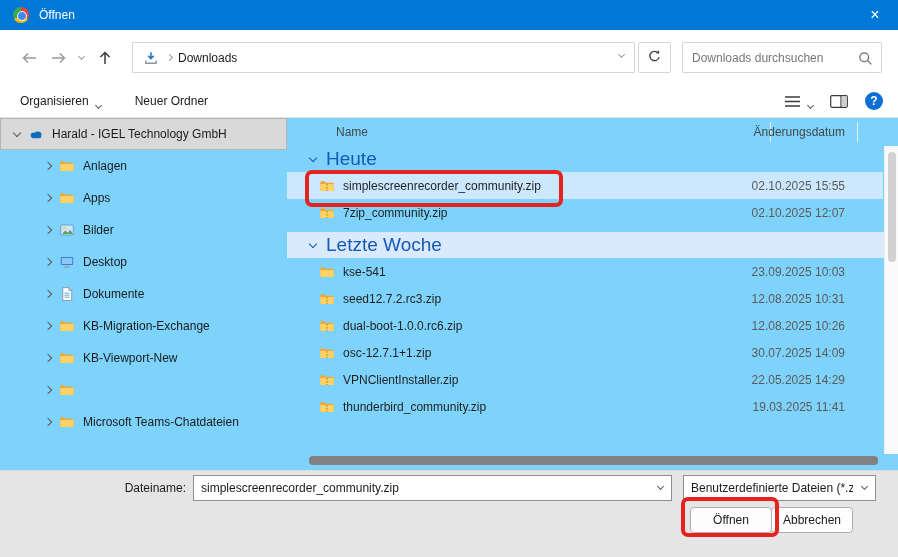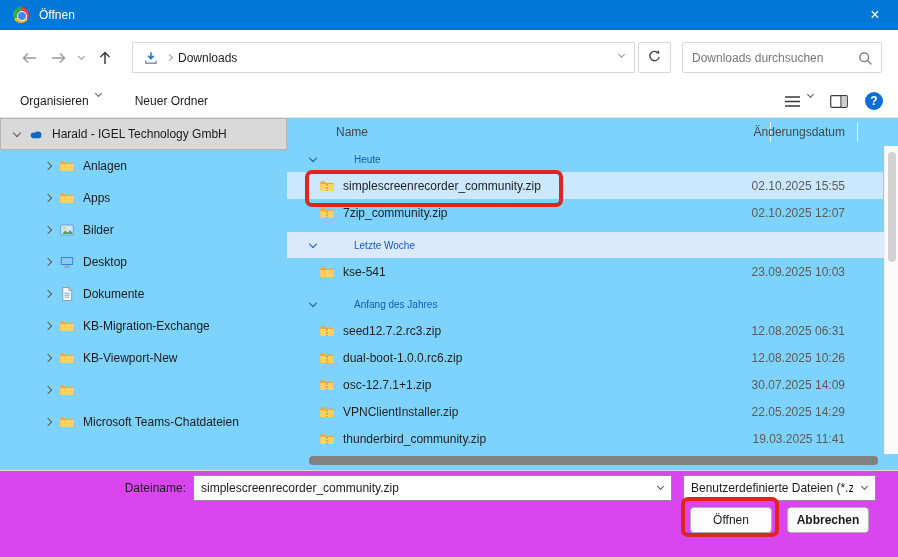--- a/index.html
+++ b/index.html
@@ -39,21 +39,21 @@
                background:#fff; display:flex; align-items:center; position:relative; }
   .searchbox input { border:0; outline:none; flex:1; margin-left:9px; margin-right:26px;
                      font:12px "Liberation Sans","DejaVu Sans",sans-serif; color:#15803d; }
   .searchbox input::placeholder { color:#767676; }
   .search-ic { position:absolute; right:8px; top:8px; }
 
   
   .toolbar { position:absolute; top:85px; left:0; right:0; height:33px; background:#fff;
              border-bottom:1px solid #e3e3e3; display:flex; align-items:center; }
   .tbtn { border:0; background:transparent; font:12px "Liberation Sans","DejaVu Sans",sans-serif;
-          color:#1b1b1b; display:flex; align-items:flex-start; gap:7px; cursor:pointer; }
+          color:#1b1b1b; display:flex; align-items:flex-end; gap:7px; cursor:pointer; }
   .tb-org { margin-left:20px; }
   .tb-new { margin-left:34px; }
   .tb-right { margin-left:auto; margin-right:15px; display:flex; align-items:center; gap:17px; }
   .helpbtn { width:18px; height:18px; border-radius:50%; background:#0b6fd7; color:#fff; border:0;
              font-size:12px; font-weight:bold; line-height:18px; text-align:center; cursor:pointer; }
 
   
   .chev { display:inline-block; width:6px; height:6px;
           border-right:1.5px solid #5a5a5a; border-bottom:1.5px solid #5a5a5a; }
   .chev.r { transform:rotate(-45deg); }
@@ -75,55 +75,55 @@
 
   .filearea { flex:1; position:relative; }
   .listheader { height:28px; position:relative; display:flex; align-items:center; color:#44474c; }
   .col-name { margin-left:49px; cursor:pointer; }
   .col-date { position:absolute; right:53px; cursor:pointer; }
   .hsep1 { position:absolute; left:483px; top:4px; bottom:4px; width:1px; background:#ececec; }
   .hsep2 { position:absolute; left:570px; top:4px; bottom:4px; width:1px; background:#ececec; }
 
   .rows { position:absolute; top:28px; left:0; right:0; bottom:16px; overflow:hidden; }
   .group-header { height:26px; display:flex; align-items:center; padding-left:23px; 
-                  color:#1759b7; font-size:10px; cursor:pointer;gap:28px; }
+                  color:#1759b7; font-size:19px; cursor:pointer; }
   .group-header .group-label { margin-left:10px; }
   .group-header.hl { background:#d8eafb; }
   .group-header + .group-header, .file-row + .group-header { margin-top:6px; }
   .file-row { height:27px; display:flex; align-items:center; padding-left:30px; margin-right:15px;
               position:relative; cursor:pointer; }
   .file-row.selected { background:#cbe8ff; }
   .file-name { margin-left:8px; white-space:nowrap; color:#201f1e; }
   .file-date { position:absolute; right:38px; color:#5d5a58; }
 
   .vscroll { position:absolute; right:0; top:28px; bottom:16px; width:14px; background:#fafafa;
              border-left:1px solid #efefef; cursor:pointer; }
   .vthumb { position:absolute; left:3px; top:6px; width:8px; height:110px; border-radius:4px; background:#d2d2d2; }
   .hthumb { position:absolute; left:22px; right:20px; bottom:5px; height:9px; border-radius:4px;
             background:#818181; cursor:grab; }
 
   
-  .footer { position:absolute; left:0; right:0; bottom:0; height:87px; background:#d946ef;
+  .footer { position:absolute; left:0; right:0; bottom:0; height:87px; background:#e5e5e5;
             border-top:1px solid #dcdcdc; }
   .fname-label { position:absolute; left:118px; top:4px; width:68px; height:26px; line-height:26px;
                  text-align:right; color:#1b1b1b; }
   .combo { position:absolute; top:4px; height:26px; background:#fff; border:1px solid #8f8f8f;
            display:flex; align-items:center; overflow:hidden; }
   .combo-filename { left:193px; width:479px; }
   .combo-filename input { flex:1; border:0; outline:none; margin-left:7px;
                           font:12px "Liberation Sans","DejaVu Sans",sans-serif; color:#1b1b1b; }
   .combo-filetype { left:683px; width:193px; cursor:pointer; }
   .combo-filetype .ftext { margin-left:7px; white-space:nowrap; overflow:hidden; flex:1; }
   .combo-chev { width:22px; align-self:stretch; display:flex; align-items:center; justify-content:center;
                 cursor:pointer; flex:none; }
   .btn { position:absolute; top:36px; width:82px; height:26px; background:#fdfdfd;
          border:1px solid #b0b0b0; border-radius:4px; font:12px "Liberation Sans","DejaVu Sans",sans-serif;
          color:#1b1b1b; cursor:pointer; }
   .btn-open { left:690px; }
-  .btn-cancel { left:787px;font-weight:bold; }
+  .btn-cancel { left:771px; }
 
   
   .annot { position:absolute; border:4px solid #e42320; border-radius:7px; z-index:50; pointer-events:none; }
   .annot-file { left:305px; top:170px; width:258px; height:37px; }
   .annot-open { left:681px; top:497px; width:98px; height:40px; }
 </style>
 </head>
 <body>
 
 <div class="dialog">
@@ -398,35 +398,31 @@
     <span class="icon-slot">
               <svg width="16" height="16" viewBox="0 0 16 16">
                 <path d="M1.3 4.1c0-.5.4-.9.9-.9h3.2l1.5 1.5h6.9c.5 0 .9.4.9.9v6.6c0 .5-.4.9-.9.9H2.2c-.5 0-.9-.4-.9-.9z" fill="#f0a63a"></path>
                 <path d="M1.3 6.1h13.4v6.1c0 .5-.4.9-.9.9H2.2c-.5 0-.9-.4-.9-.9z" fill="#ffd263"></path>
               </svg>
             </span>
     <span class="file-name">kse-541</span>
     <span class="file-date">23.09.2025 10:03</span>
   </div>
 
-  <div class="group-header">
-    <span class="chev d blue"></span>
-    <span class="group-label">Anfang des Jahres</span>
-  </div>
 
   <div class="file-row">
     <span class="icon-slot">
               <svg width="16" height="16" viewBox="0 0 16 16">
                 <path d="M1.3 4.1c0-.5.4-.9.9-.9h3.2l1.5 1.5h6.9c.5 0 .9.4.9.9v6.6c0 .5-.4.9-.9.9H2.2c-.5 0-.9-.4-.9-.9z" fill="#f0a63a"></path>
                 <path d="M1.3 6.1h13.4v6.1c0 .5-.4.9-.9.9H2.2c-.5 0-.9-.4-.9-.9z" fill="#ffd263"></path>
                 <path d="M8 6.1v6.9" stroke="#bd8f25" stroke-width="1.2" stroke-dasharray="1.7 1.2" fill="none"></path>
               </svg>
             </span>
     <span class="file-name">seed12.7.2.rc3.zip</span>
-    <span class="file-date">12.08.2025 06:31</span>
+    <span class="file-date">12.08.2025 10:31</span>
   </div>
 
   <div class="file-row">
     <span class="icon-slot">
               <svg width="16" height="16" viewBox="0 0 16 16">
                 <path d="M1.3 4.1c0-.5.4-.9.9-.9h3.2l1.5 1.5h6.9c.5 0 .9.4.9.9v6.6c0 .5-.4.9-.9.9H2.2c-.5 0-.9-.4-.9-.9z" fill="#f0a63a"></path>
                 <path d="M1.3 6.1h13.4v6.1c0 .5-.4.9-.9.9H2.2c-.5 0-.9-.4-.9-.9z" fill="#ffd263"></path>
                 <path d="M8 6.1v6.9" stroke="#bd8f25" stroke-width="1.2" stroke-dasharray="1.7 1.2" fill="none"></path>
               </svg>
             </span>

